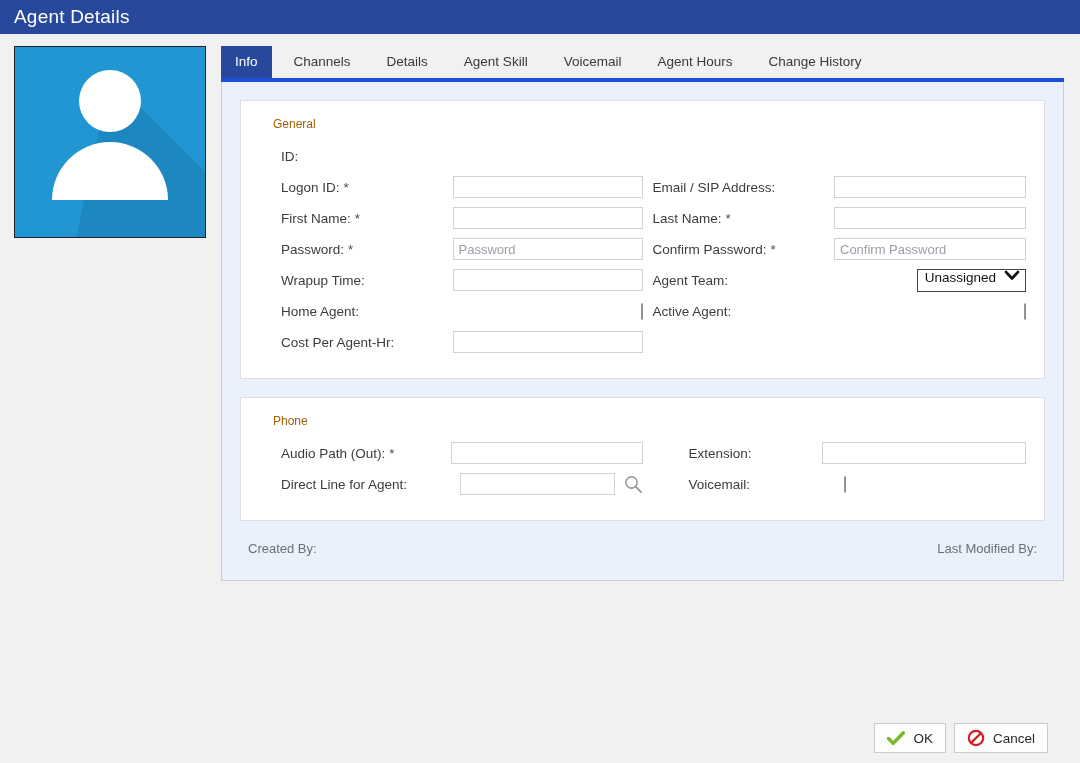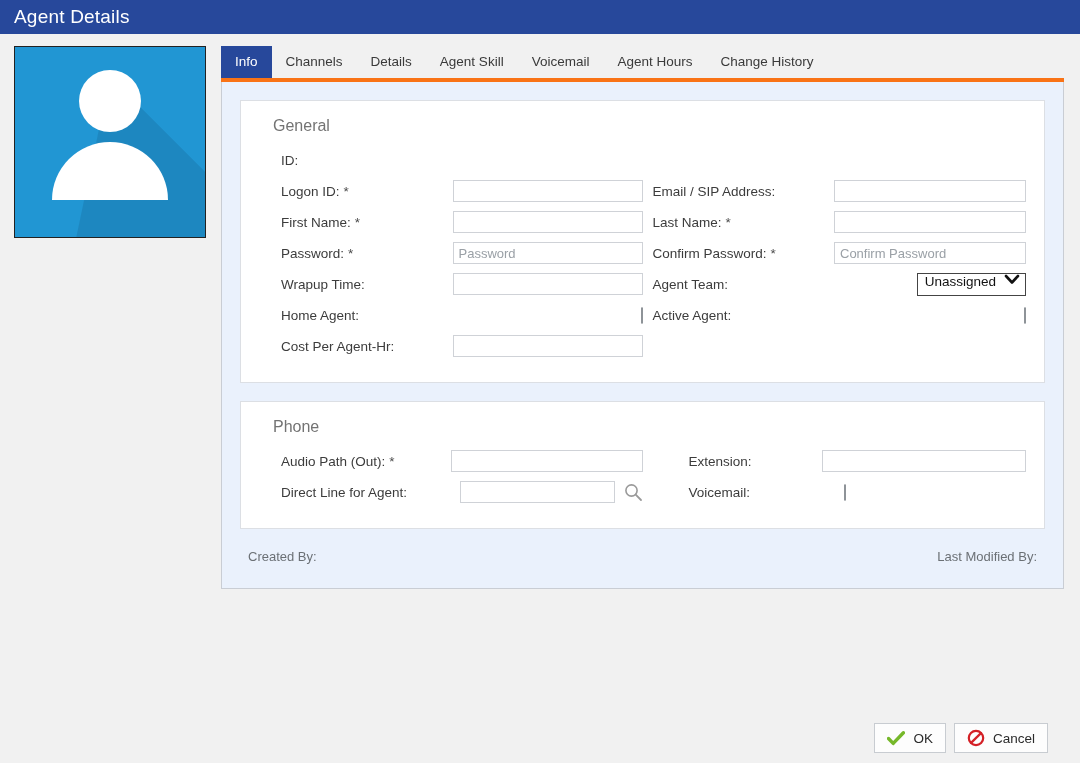--- a/index.html
+++ b/index.html
@@ -80,21 +80,22 @@
   .panel-wrap {
     margin-left: 15px;
     width: 843px;
     flex: 0 0 auto;
   }
   .tabstrip {
     display: flex;
     align-items: flex-end;
     background: #f1f1f1;
     height: 32px;
-    border-bottom: 4px solid #f97316;
+    border-bottom: 4px solid #1d4ed8;
+    gap: 8px;
   }
   .tab {
     padding: 0 14px;
     height: 32px;
     line-height: 32px;
     font-size: 13.5px;
     color: #3a3a3a;
     cursor: pointer;
     white-space: nowrap;
   }
@@ -113,22 +114,22 @@
 
   
   .card {
     background: #ffffff;
     border: 1px solid #dcdfe4;
     padding: 14px 18px 20px 18px;
     box-sizing: border-box;
     margin-bottom: 18px;
   }
   .card-title {
-    color: #737373;
-    font-size: 16px;
+    color: #a16207;
+    font-size: 12px;
     margin: 2px 0 10px 14px;
   }
 
   .cols {
     display: flex;
   }
   .col {
     width: 50%;
     box-sizing: border-box;
   }

